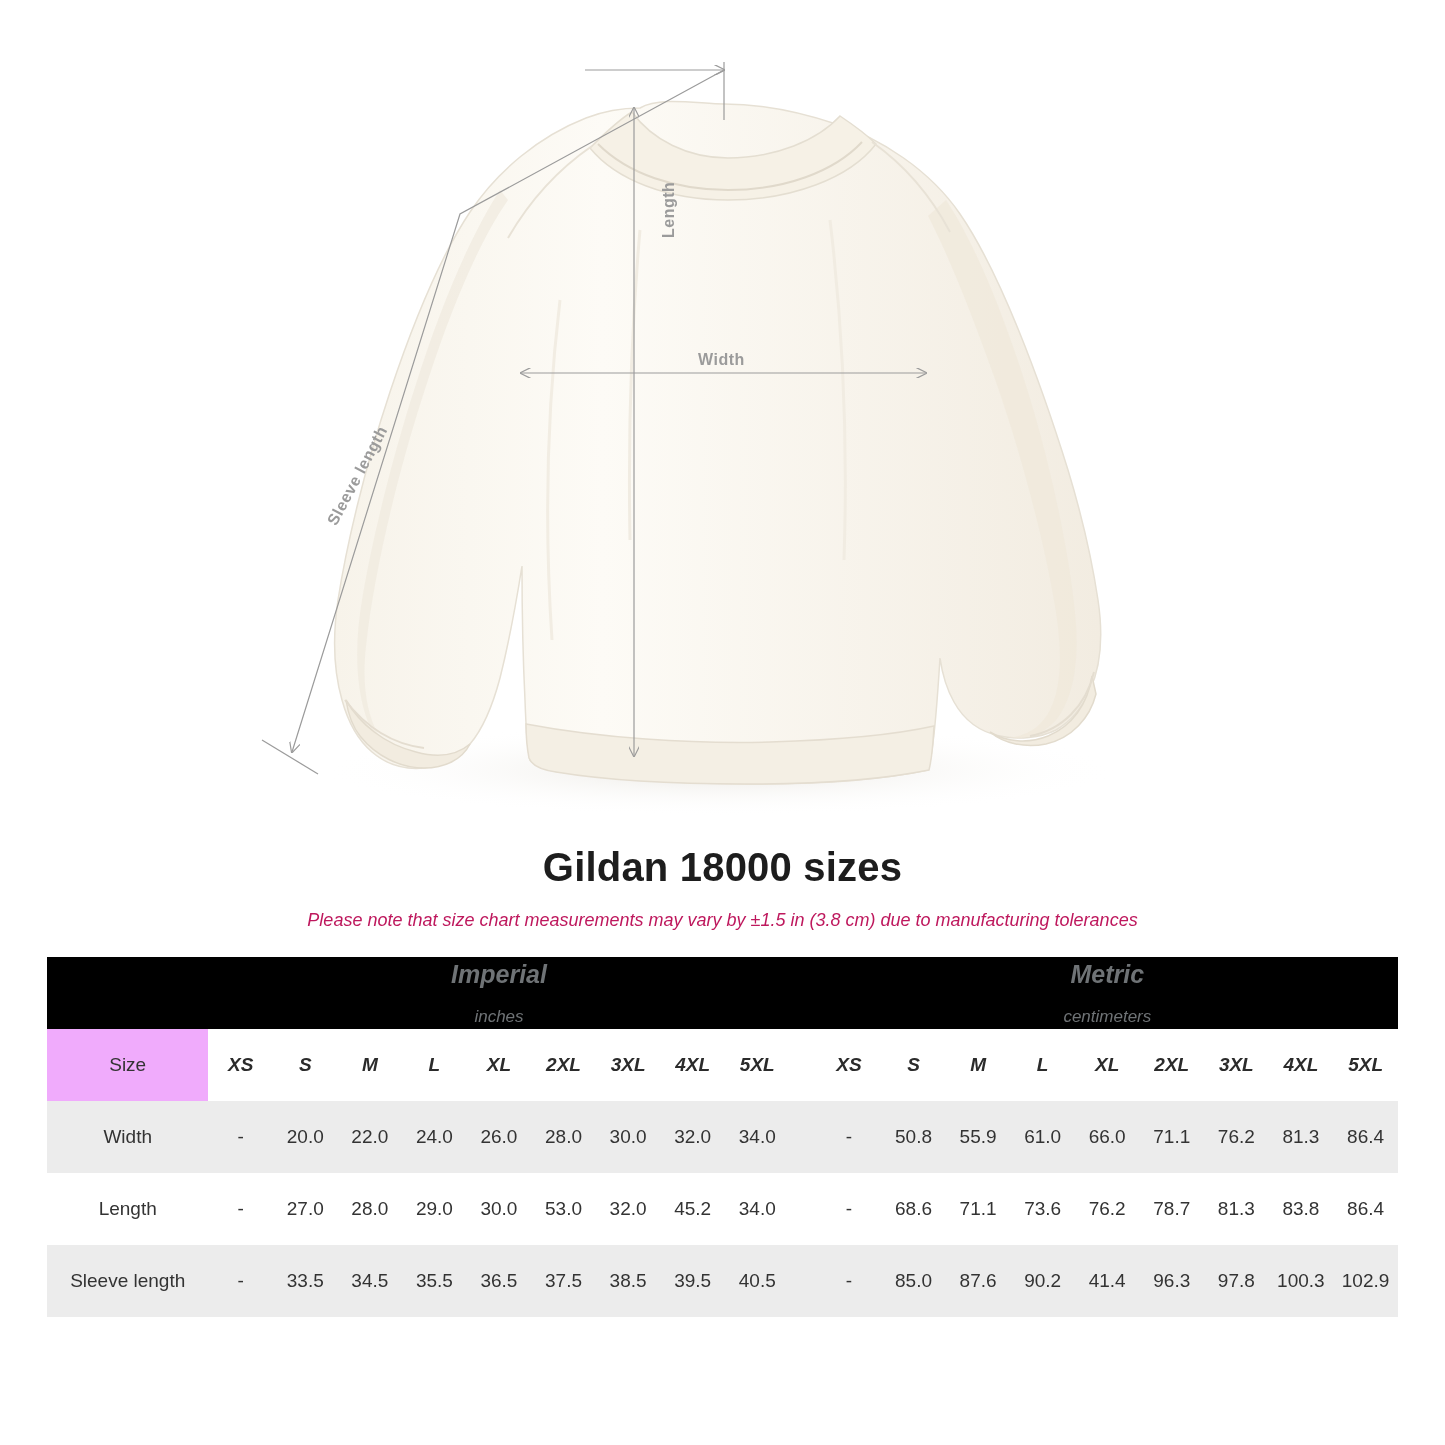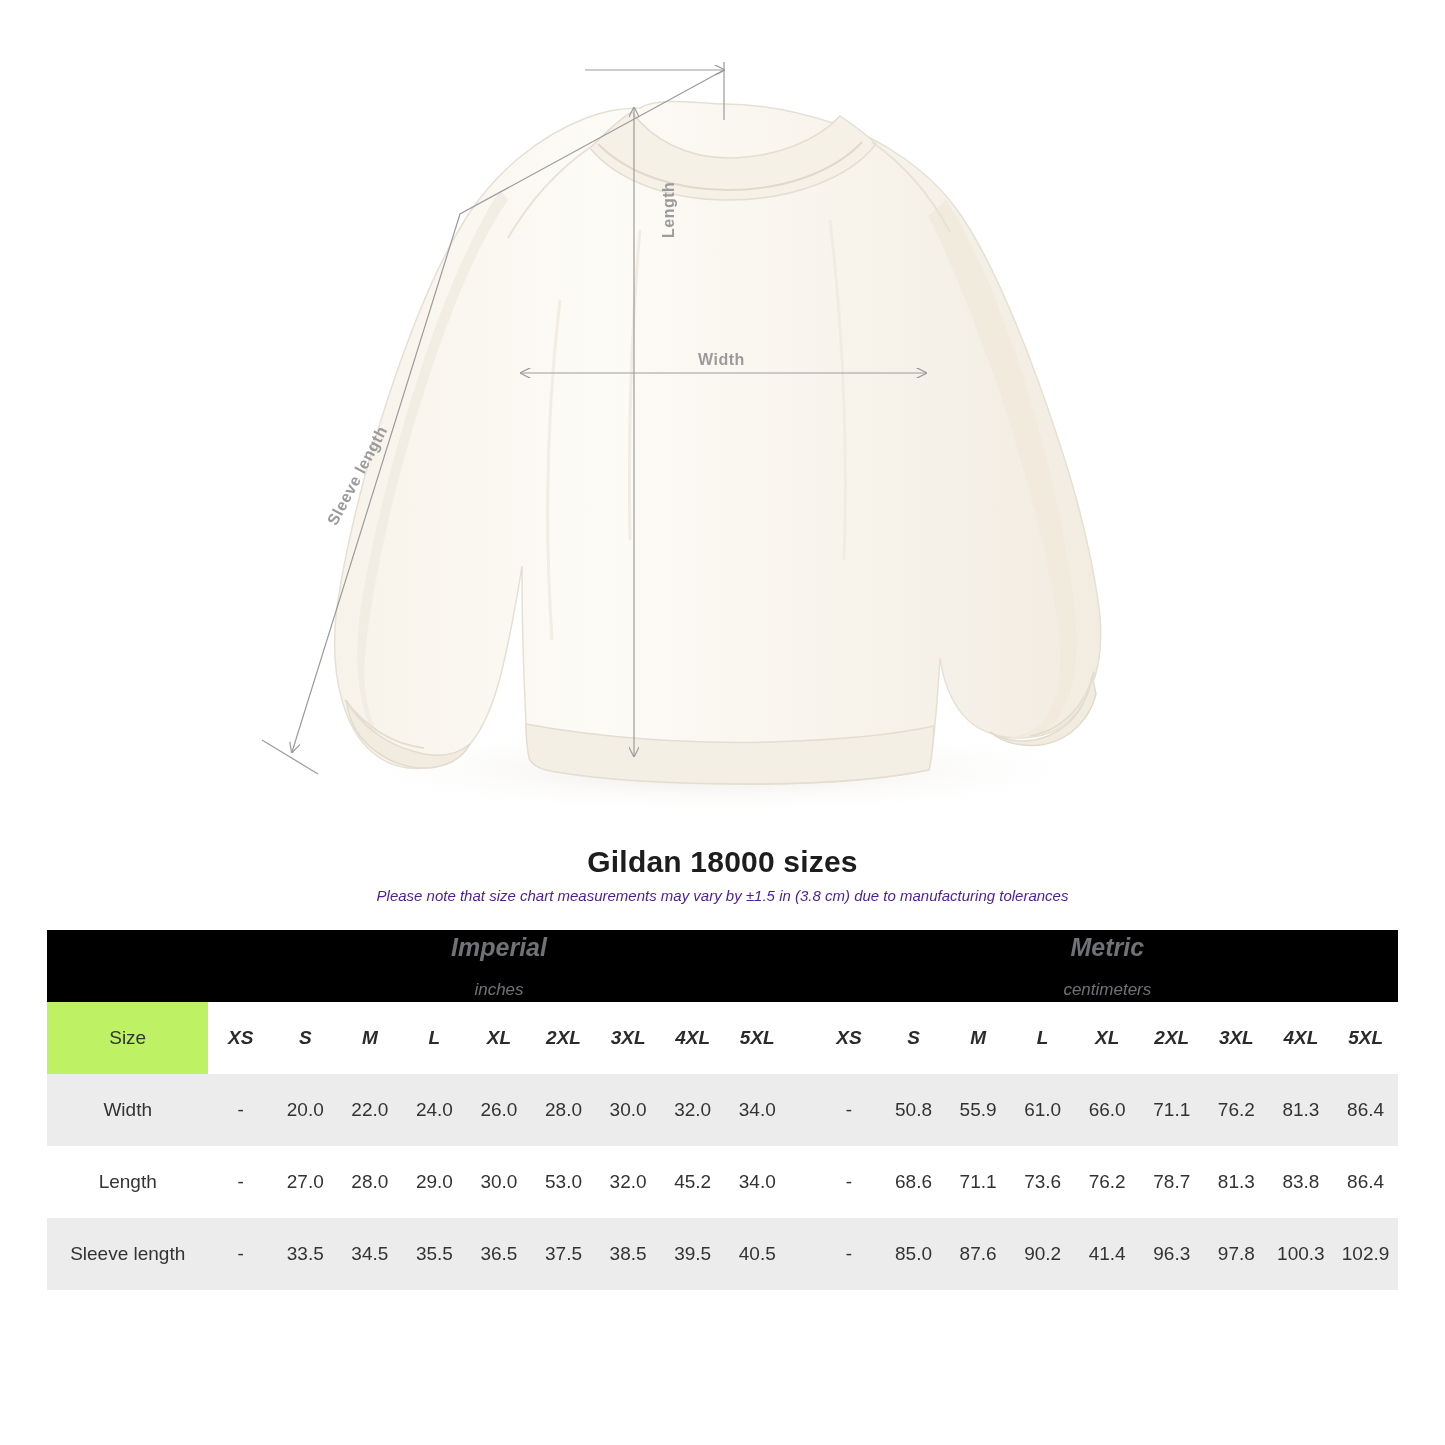--- a/index.html
+++ b/index.html
@@ -46,31 +46,31 @@
     transform: rotate(-62deg);
     transform-origin: left top;
   }
 
   
   .title-block {
     text-align: center;
     margin-top: 10px;
   }
   .chart-title {
-    font-size: 30px;
+    font-size: 40px;
     font-weight: bold;
     color: #1d1d1d;
     margin: 0;
     letter-spacing: 0.2px;
   }
   .chart-note {
-    font-size: 15px;
+    font-size: 18px;
     font-style: italic;
-    color: #4c1d95;
-    margin-top: 8px;
+    color: #be185d;
+    margin-top: 20px;
   }
 
   
   .table-wrap {
     margin: 26px 47px 0 47px;
     width: 1351px;
   }
   table.size-table {
     border-collapse: collapse;
     width: 100%;
@@ -100,21 +100,21 @@
   }
   .unit-sub {
     font-size: 17px;
     font-style: italic;
     color: #6f7376;
     margin-top: 18px;
   }
   .row-odd td { background: #ffffff; }
   .row-even td { background: #ececec; }
   .head-row td { background: #ffffff; }
-  .head-row td.rowlabel { background: #bef264; }
+  .head-row td.rowlabel { background: #f0abfc; }
   .rowlabel {
     font-weight: bold;
     font-size: 19px;
     color: #2b2b2b;
   }
   .head-row td.size-head {
     font-weight: bold;
     font-size: 19px;
     color: #2b2b2b;
     font-style: italic;

